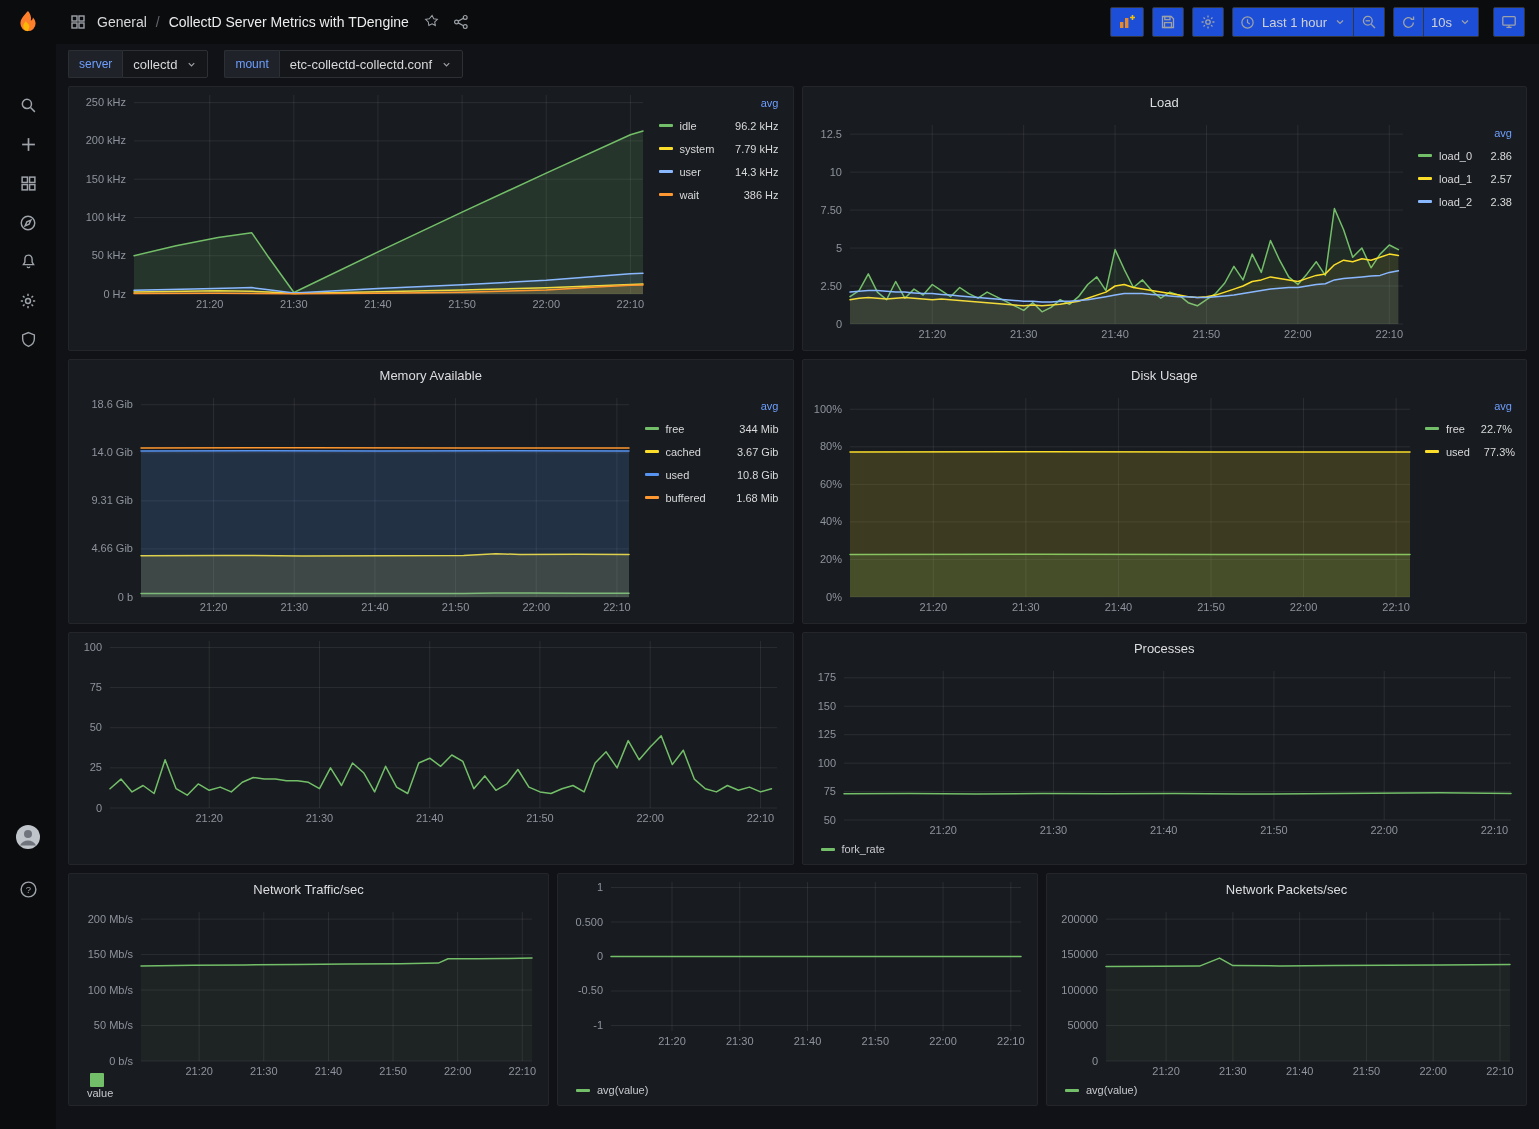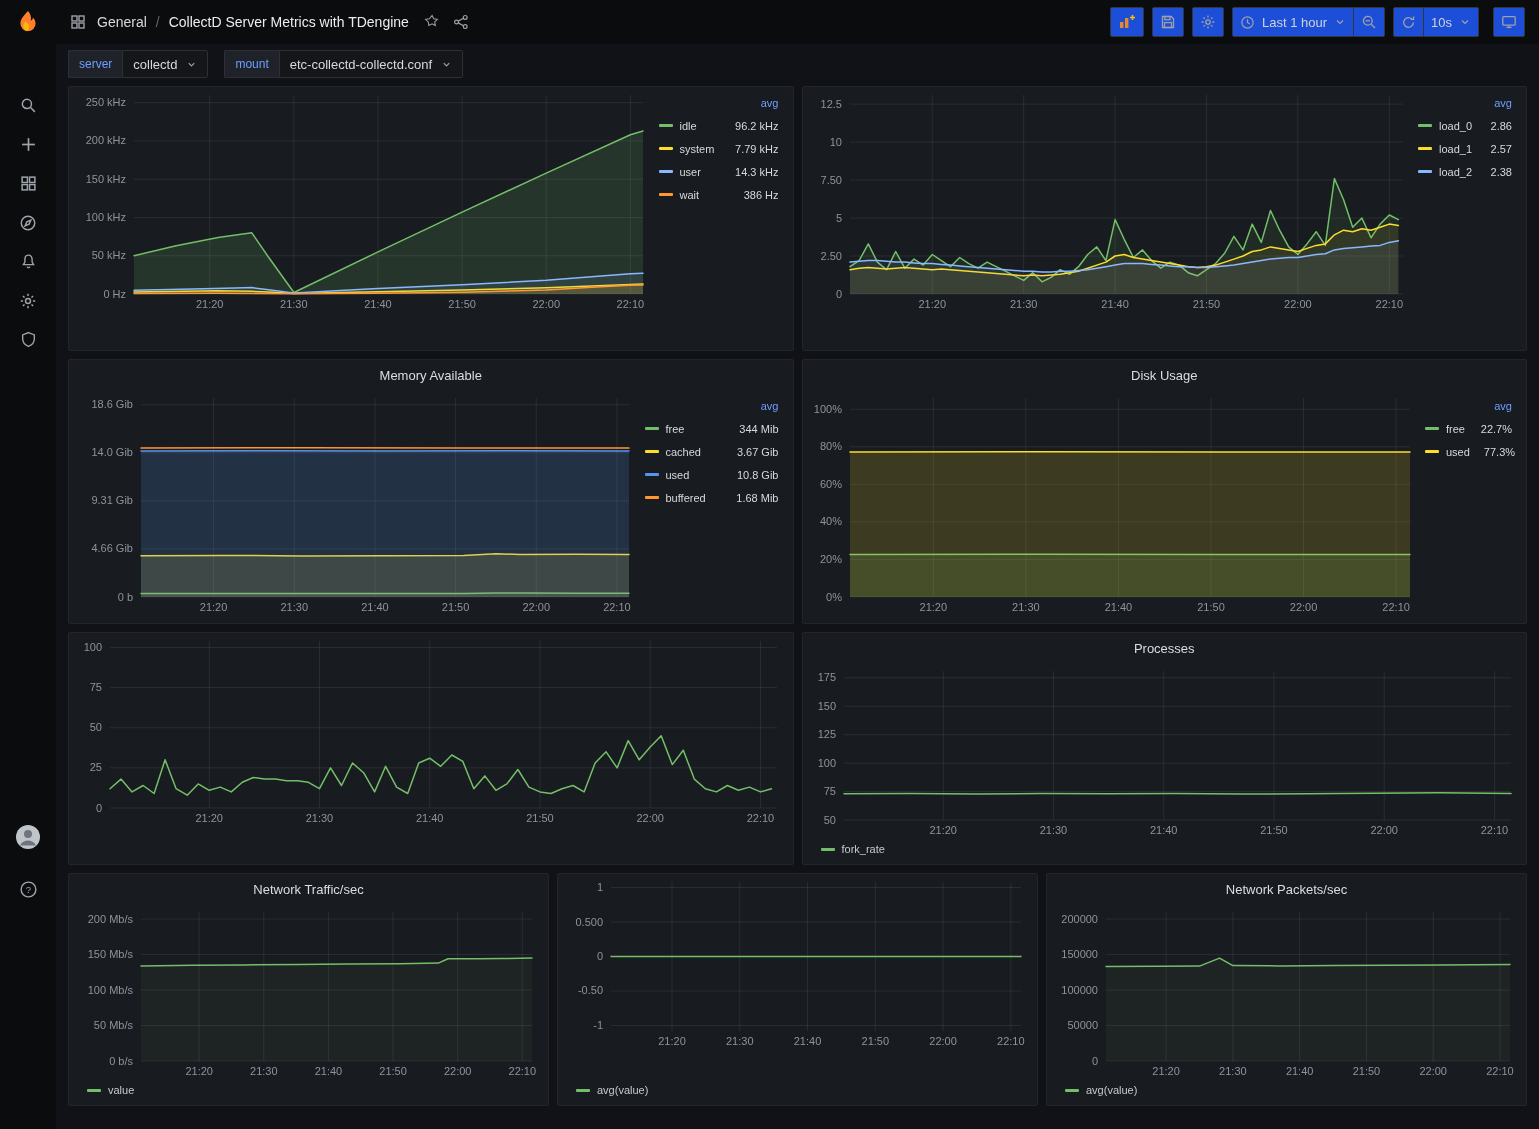--- a/index.html
+++ b/index.html
@@ -332,20 +332,21 @@
                   <span class="dash" style="background:#ff9830"></span>
                   <span class="lg-name">wait</span>
                   <span class="lg-val">386 Hz</span>
                 </div>
               </div>
             </div>
           </div>
       </div>
 
       <div class="panel span3 h265">
+        <div class="panel-header">Load</div>
         <div class="panel-body">
             <div class="chart chart-row">
               <div class="plot">
                 <svg width="600" height="227" viewBox="0 0 600 227">
                   <line x1="121.26446280991736" y1="8" x2="121.26446280991736" y2="207" stroke="rgba(204,204,220,0.10)" stroke-width="1"></line>
                   <text x="121.26446280991736" y="221" text-anchor="middle">21:20</text>
                   <line x1="212.6694214876033" y1="8" x2="212.6694214876033" y2="207" stroke="rgba(204,204,220,0.10)" stroke-width="1"></line>
                   <text x="212.6694214876033" y="221" text-anchor="middle">21:30</text>
                   <line x1="304.07438016528926" y1="8" x2="304.07438016528926" y2="207" stroke="rgba(204,204,220,0.10)" stroke-width="1"></line>
                   <text x="304.07438016528926" y="221" text-anchor="middle">21:40</text>
@@ -617,21 +618,21 @@
                   <text x="56" y="89.54761904761905" text-anchor="end">100 Mb/s</text>
                   <line x1="64" y1="50.57142857142857" x2="455" y2="50.57142857142857" stroke="rgba(204,204,220,0.10)" stroke-width="1"></line>
                   <text x="56" y="54.07142857142857" text-anchor="end">150 Mb/s</text>
                   <line x1="64" y1="15.095238095238102" x2="455" y2="15.095238095238102" stroke="rgba(204,204,220,0.10)" stroke-width="1"></line>
                   <text x="56" y="18.595238095238102" text-anchor="end">200 Mb/s</text>
                   <path d="M64.0 61.9L115.7 61.2L167.4 60.9L219.1 60.5L270.8 60.1L322.5 59.8L361.3 59.1L371.0 54.8L400.1 54.7L425.9 54.5L455.0 54.1L455.0 157.0L64.0 157.0Z" fill="#73bf69" fill-opacity="0.06"></path>
                   <path d="M64.0 61.9L115.7 61.2L167.4 60.9L219.1 60.5L270.8 60.1L322.5 59.8L361.3 59.1L371.0 54.8L400.1 54.7L425.9 54.5L455.0 54.1" fill="none" stroke="#73bf69" stroke-width="1.5" stroke-linejoin="round" stroke-linecap="round"></path>
                 </svg>
               </div>
               <div class="legend-bottom">
-                <span style="display: inline-flex; align-items: center; margin-right: 14px;">
+                <span style="display: inline-flex; align-items: center; margin-right: 14px; flex-direction: column;">
                   <span class="dash" style="background:#73bf69"></span>
                   <span>value</span>
                 </span>
               </div>
             </div>
           </div>
       </div>
 
       <div class="panel span2 h233">
         <div class="panel-body">

